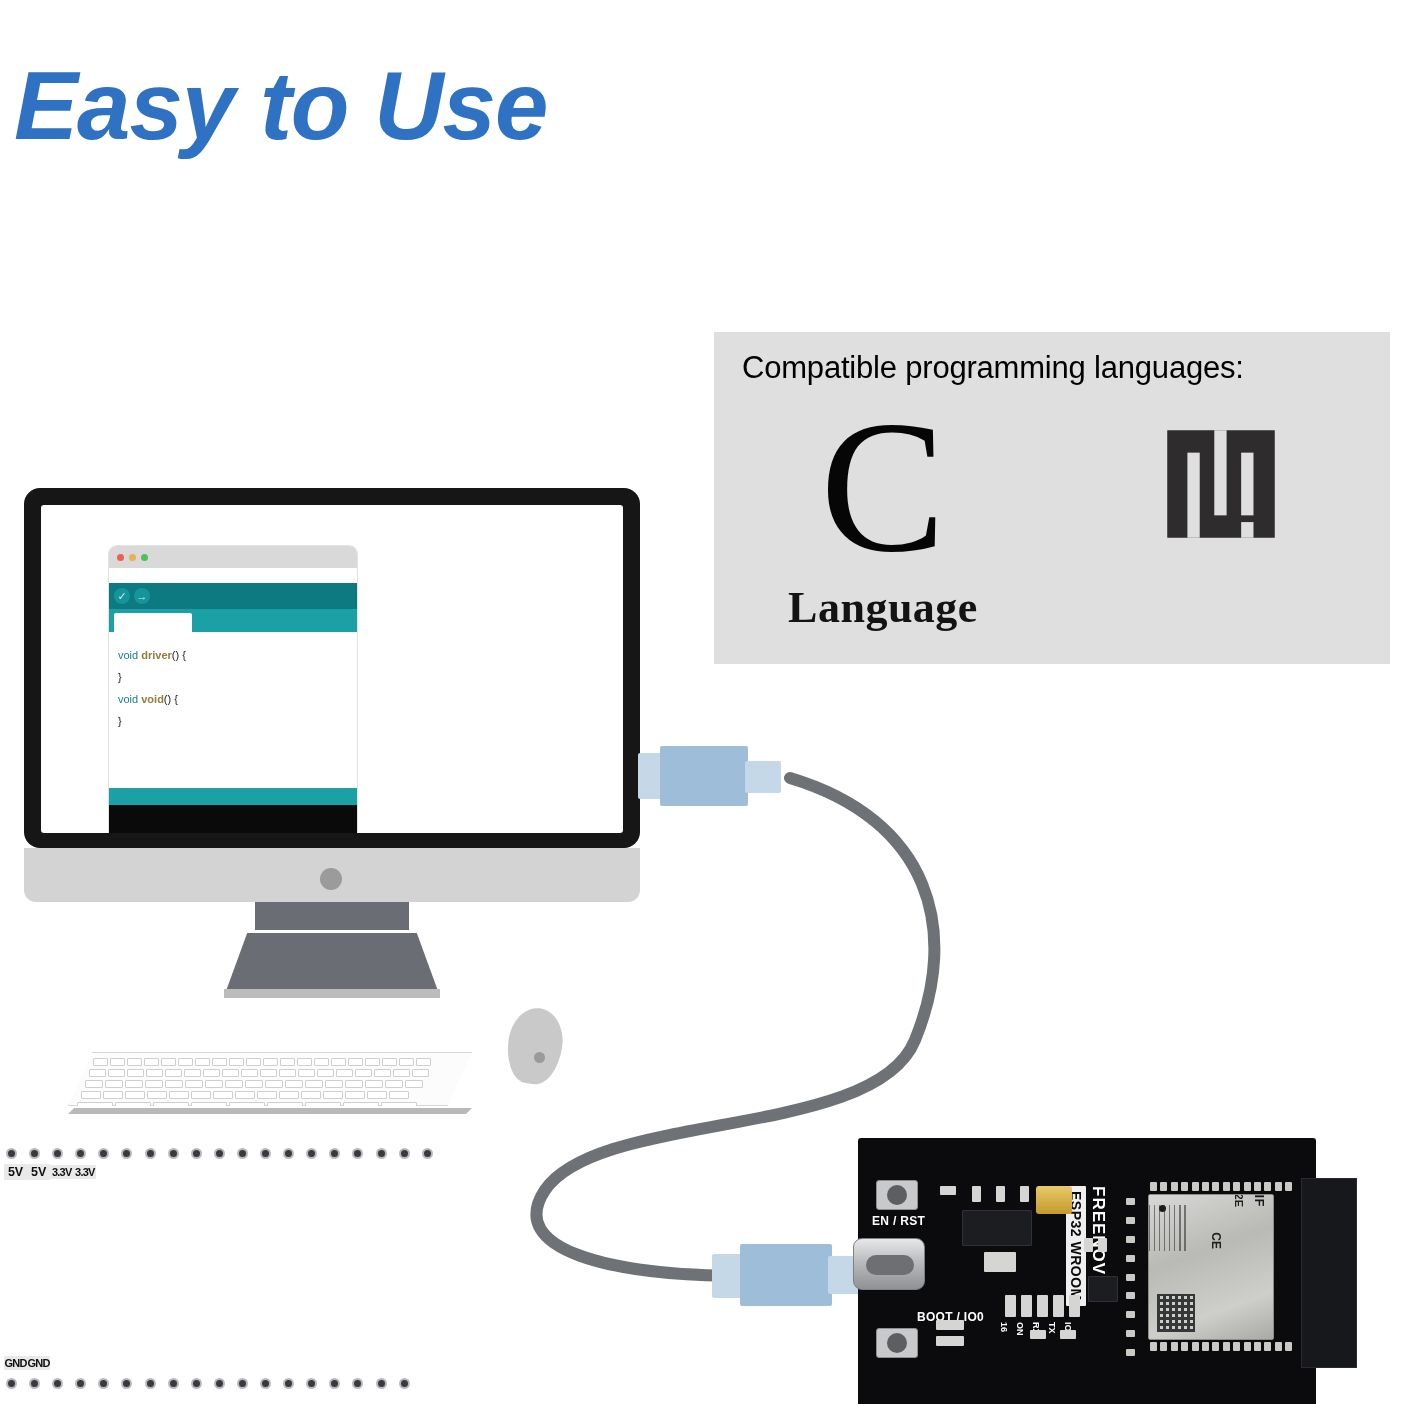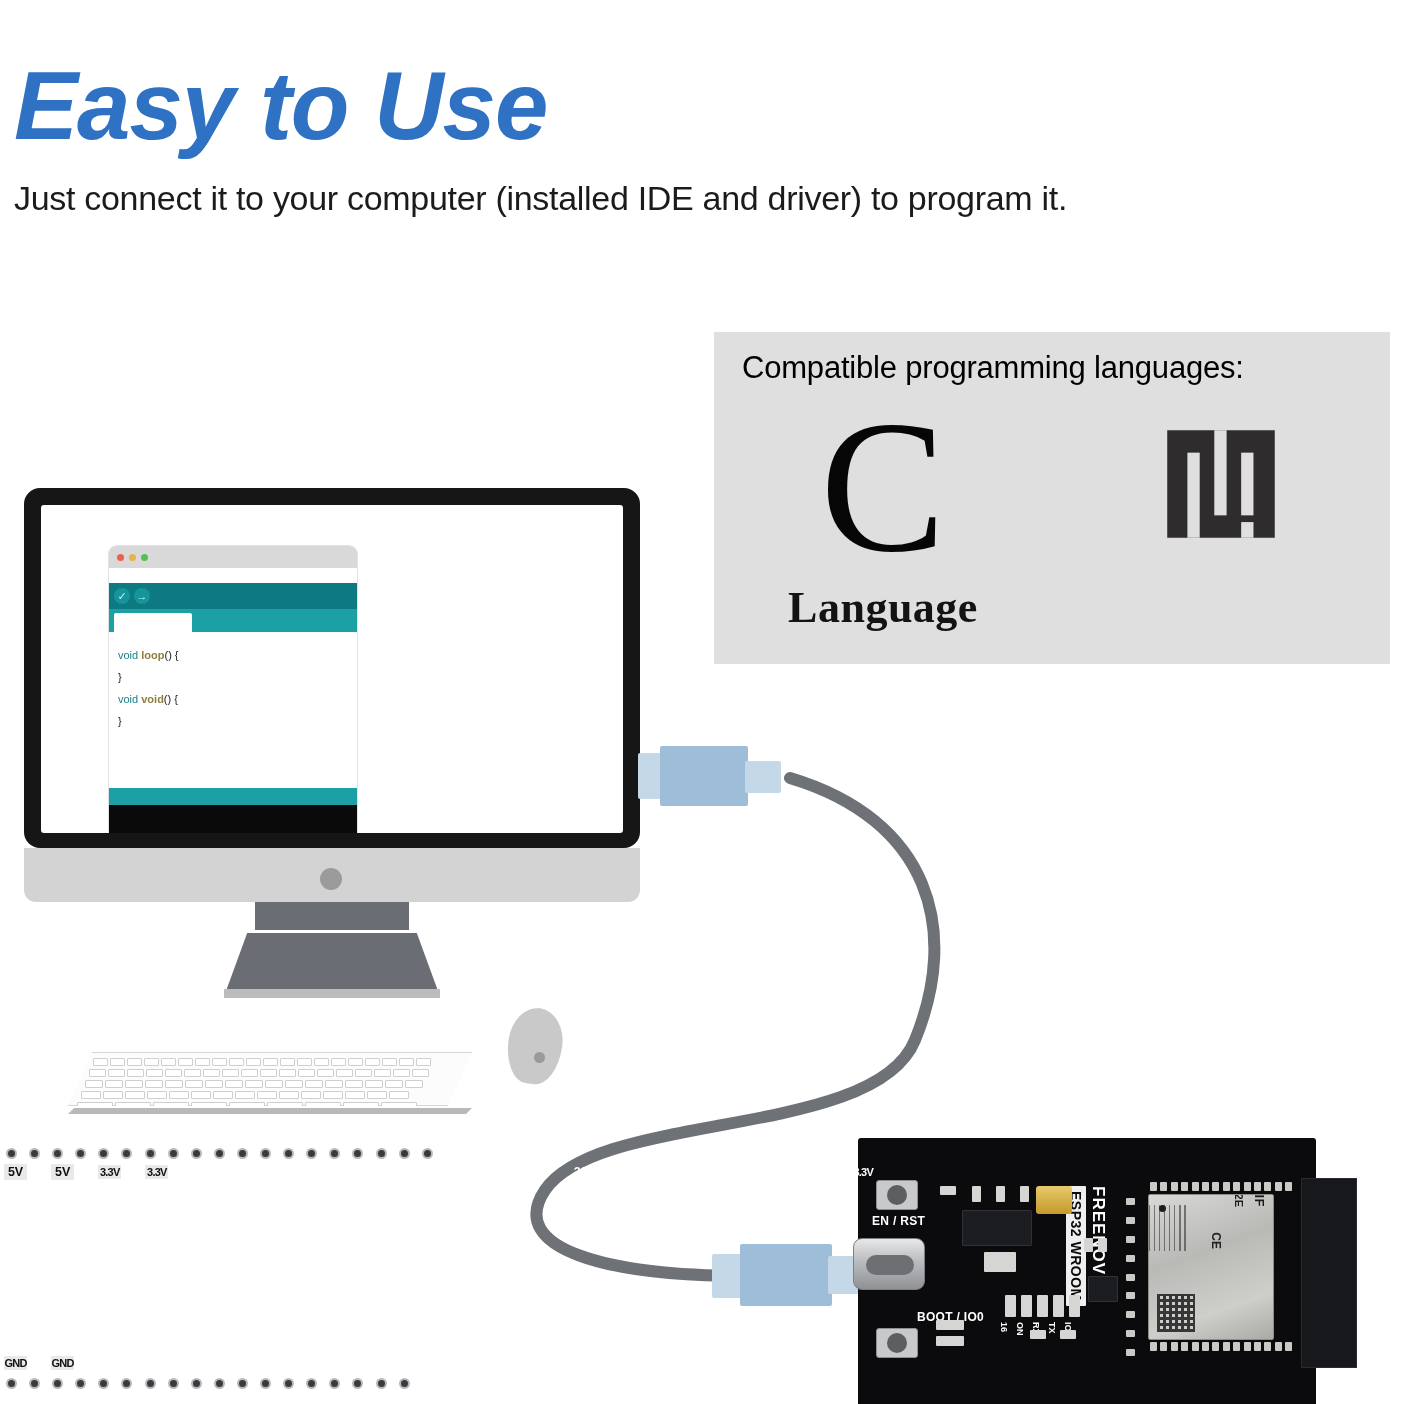--- a/index.html
+++ b/index.html
@@ -190,21 +190,21 @@
   }
   .pin-row { position: absolute; left: 6px; display: flex; }
   .pin-hole {
     width: 11px; height: 11px; border-radius: 50%;
     background: #3a3a3e;
     border: 2px solid #b9b9bd;
     margin-right: 12.1px;
   }
   .pin-labels {
     position: absolute; left: 4px;
-    display: flex; align-items: center; gap: 24px;
+    display: flex; align-items: center;
   }
   .pin-lbl {
     width: 23.1px; text-align: center;
     font-size: 12.5px; font-weight: 700; color: #ffffff;
     font-family: "Liberation Sans", sans-serif;
     white-space: nowrap;
   }
   .pin-lbl.wide { letter-spacing: -0.8px; font-size: 11px; }
   .pin-lbl.pwr {
     background: #e9e9e9; color: #101010;
@@ -306,21 +306,20 @@
     padding: 2px 5px; border-radius: 1px; font-size: 14px;
     letter-spacing: 0.5px;
   }
 </style>
 </head>
 <body>
 
 <div id="page">
 
   <div class="headline">Easy to Use</div>
-  <div class="subhead">Just connect it to your computer (installed IDE and driver) to program it.</div>
 
   <div class="lang-panel">
     <div class="lang-title">Compatible programming languages:</div>
     <div class="lang-row">
 
       <div class="lang-cell">
         <div class="c-glyph">C</div>
         <div class="c-caption">Language</div>
       </div>
 
@@ -350,21 +349,21 @@
         <div class="ide-menubar"></div>
         <div class="ide-toolbar">
           <span class="tb-btn">✓</span>
           <span class="tb-btn">→</span>
         </div>
         <div class="ide-tabbar">
           <div class="ide-tab"></div>
         </div>
         <div class="ide-editor">
           <div class="code-line">
-            <span class="kw">void</span><span class="fn"> loop</span><span class="pn">() {</span>
+            <span class="kw">void</span><span class="fn"> driver</span><span class="pn">() {</span>
           </div>
           <div class="code-line">
             <span class="pn">}</span>
           </div>
           <div class="code-line">
             <span class="kw">void</span><span class="fn"> void</span><span class="pn">() {</span>
           </div>
           <div class="code-line">
             <span class="pn">}</span>
           </div>

